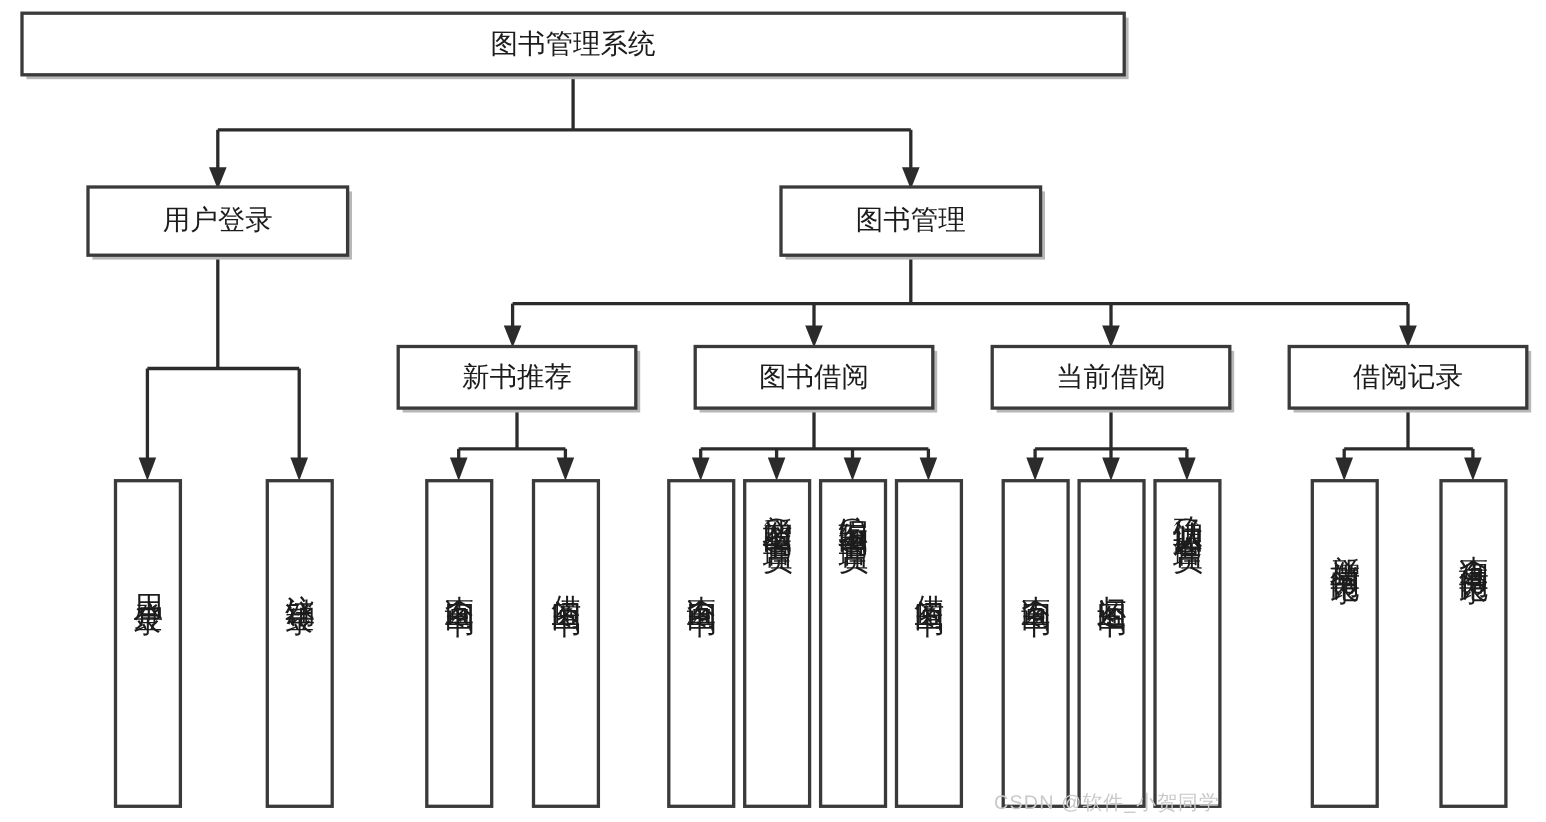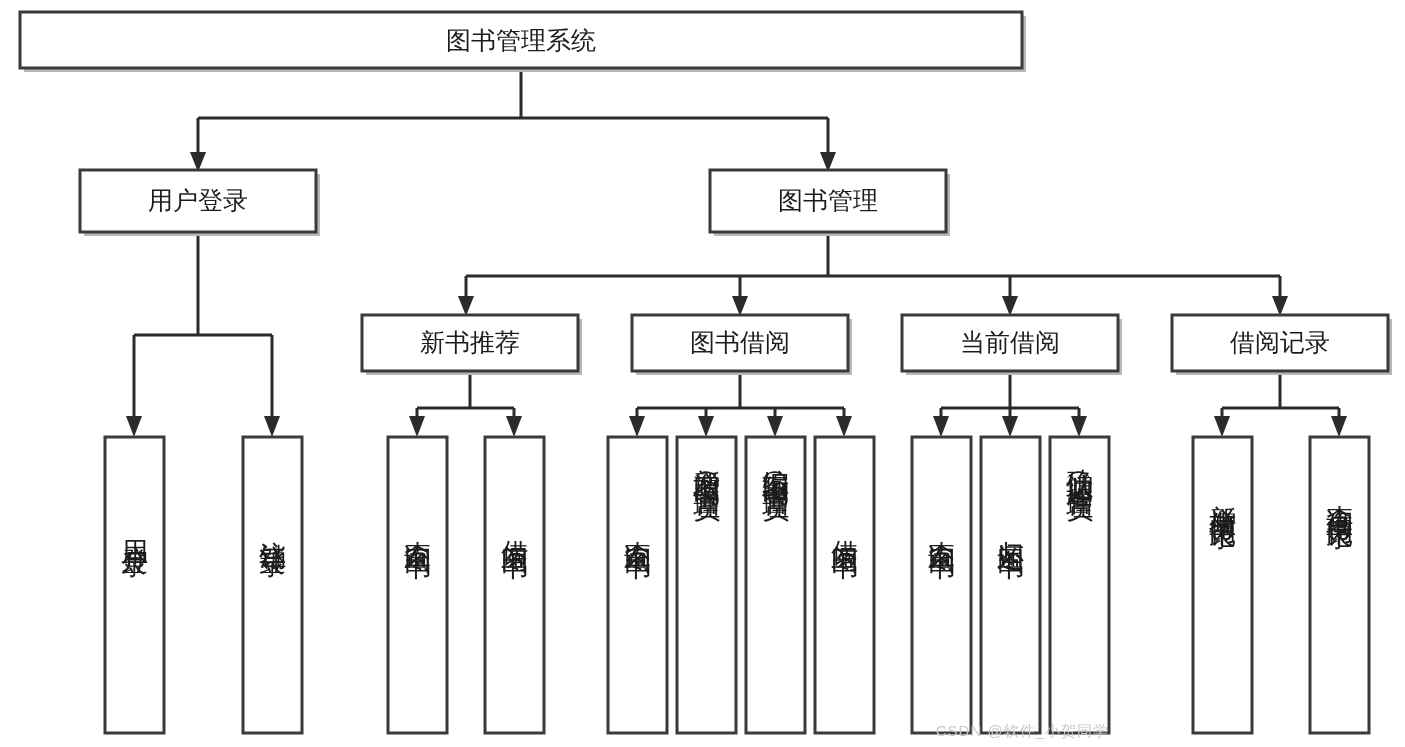--- a/index.html
+++ b/index.html
@@ -65,21 +65,21 @@
   }
   .arrow-head {
     fill: #2b2b2b;
     stroke: none;
   }
   #watermark {
     position: absolute;
     right: 10px;
     bottom: 6px;
     font-family: "Liberation Sans", "DejaVu Sans", sans-serif;
-    font-size: 15px;
+    font-size: 18px;
     color: #c9c9c9;
     letter-spacing: 1px;
     white-space: nowrap;
   }
 </style>
 </head>
 <body>
 
 <div id="diagram-root">
 

